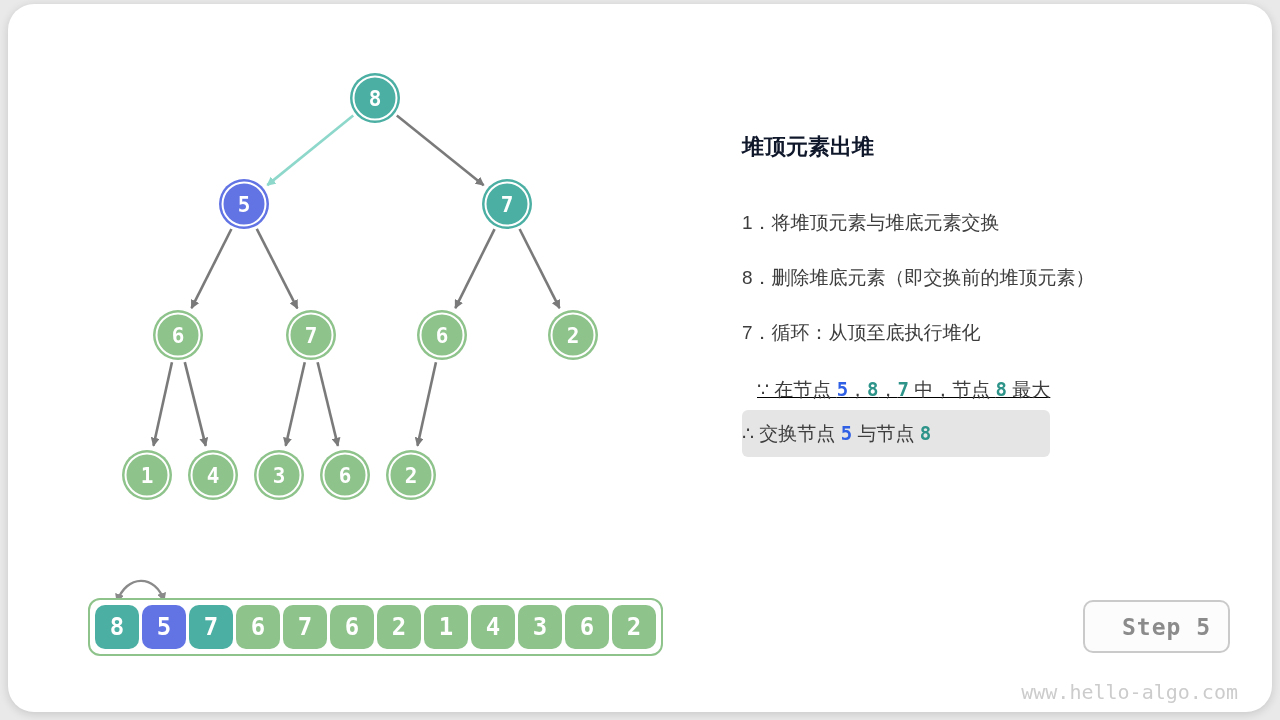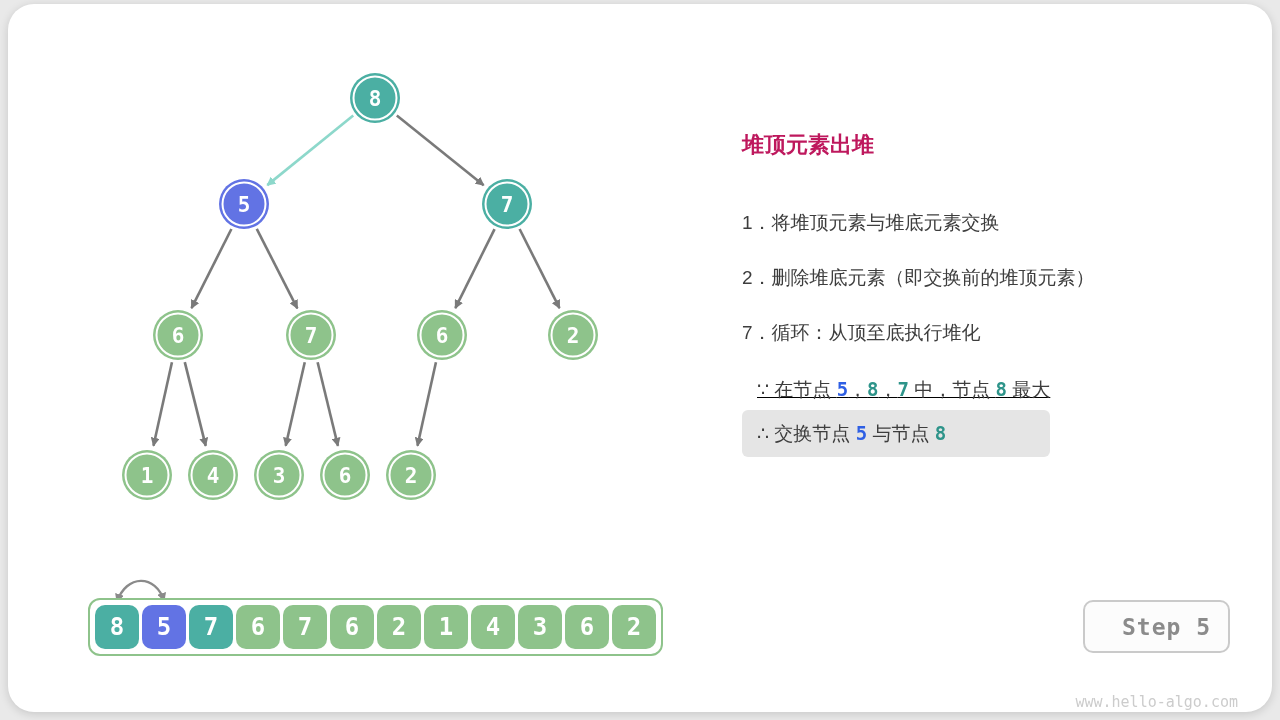--- a/index.html
+++ b/index.html
@@ -33,40 +33,40 @@
   }
   #steps{
     position:absolute;left:742px;top:212px;
     display:flex;flex-direction:column;gap:33px;
   }
   .step-item{font-size:19px;line-height:22px;white-space:nowrap;}
   .seg-line{font-size:19px;line-height:22px;white-space:nowrap;}
   #because{position:absolute;left:757px;top:378px;text-decoration:underline;}
   #therefore-box{
     position:absolute;left:742px;top:410px;width:308px;height:47px;
-    border-radius:6px;display:flex;align-items:center;padding-left:15px;
+    border-radius:6px;display:flex;align-items:center;
     box-sizing:border-box;
   }
   .seg-num{
     font-family:"DejaVu Sans Mono",monospace;
     font-weight:bold;font-size:19px;
   }
   
   #step-badge{
     position:absolute;left:1083px;top:600px;width:147px;height:53px;
     border:2px solid #cacaca;border-radius:10px;background:#fcfcfc;
     box-sizing:border-box;
     display:flex;align-items:center;justify-content:center;
     font-family:"DejaVu Sans Mono",monospace;font-weight:bold;
     font-size:23px;color:#8b8b8b;letter-spacing:1px;padding-left:20px;
   }
   #watermark{
     position:absolute;top:680px;right:42px;
     font-family:"DejaVu Sans Mono",monospace;
-    font-size:15px;color:#cccccc;margin-top:13px;
+    font-size:20px;color:#cccccc;
   }
 </style>
 </head>
 <body>
 
 <div class="card"></div>
 
 <svg id="diagram" viewBox="0 0 1280 720" xmlns="http://www.w3.org/2000/svg">
     <defs>
       <marker id="arrow-gray" markerWidth="9" markerHeight="9" refX="8" refY="4.5" orient="auto" markerUnits="userSpaceOnUse">
@@ -164,25 +164,25 @@
     <div class="acell" style="background: rgb(142, 195, 139);">7</div>
     <div class="acell" style="background: rgb(142, 195, 139);">6</div>
     <div class="acell" style="background: rgb(142, 195, 139);">2</div>
     <div class="acell" style="background: rgb(142, 195, 139);">1</div>
     <div class="acell" style="background: rgb(142, 195, 139);">4</div>
     <div class="acell" style="background: rgb(142, 195, 139);">3</div>
     <div class="acell" style="background: rgb(142, 195, 139);">6</div>
     <div class="acell" style="background: rgb(142, 195, 139);">2</div>
   </div>
 
-<h2 class="panel-title" style="color: #be185d; font-family: Liberation Mono, monospace;">堆顶元素出堆</h2>
+<h2 class="panel-title" style="color: #0f172a;">堆顶元素出堆</h2>
 
 <div id="steps">
     <div class="step-item" style="color: rgb(61, 61, 61);">1．将堆顶元素与堆底元素交换</div>
-    <div class="step-item" style="color: rgb(61, 61, 61);">2．删除堆底元素（即交换前的堆顶元素）</div>
+    <div class="step-item" style="color: rgb(61, 61, 61);">8．删除堆底元素（即交换前的堆顶元素）</div>
     <div class="step-item" style="color: rgb(61, 61, 61);">7．循环：从顶至底执行堆化</div>
   </div>
 
 <div id="because" class="seg-line"><span style="color: rgb(61, 61, 61);">∵ 在节点 </span><span class="seg-num" style="color: rgb(46, 95, 228);">5</span><span style="color: rgb(61, 61, 61);">，</span><span class="seg-num" style="color: rgb(46, 148, 138);">8</span><span style="color: rgb(61, 61, 61);">，</span><span class="seg-num" style="color: rgb(46, 148, 138);">7</span><span style="color: rgb(61, 61, 61);"> 中，节点 </span><span class="seg-num" style="color: rgb(46, 148, 138);">8</span><span style="color: rgb(61, 61, 61);"> 最大</span></div>
 
 <div id="therefore-box" style="background: rgb(229, 229, 229);">
   <div id="therefore" class="seg-line"><span style="color: rgb(61, 61, 61);">∴ 交换节点 </span><span class="seg-num" style="color: rgb(46, 95, 228);">5</span><span style="color: rgb(61, 61, 61);"> 与节点 </span><span class="seg-num" style="color: rgb(46, 148, 138);">8</span></div>
 </div>
 
 <div id="step-badge">Step 5</div>

